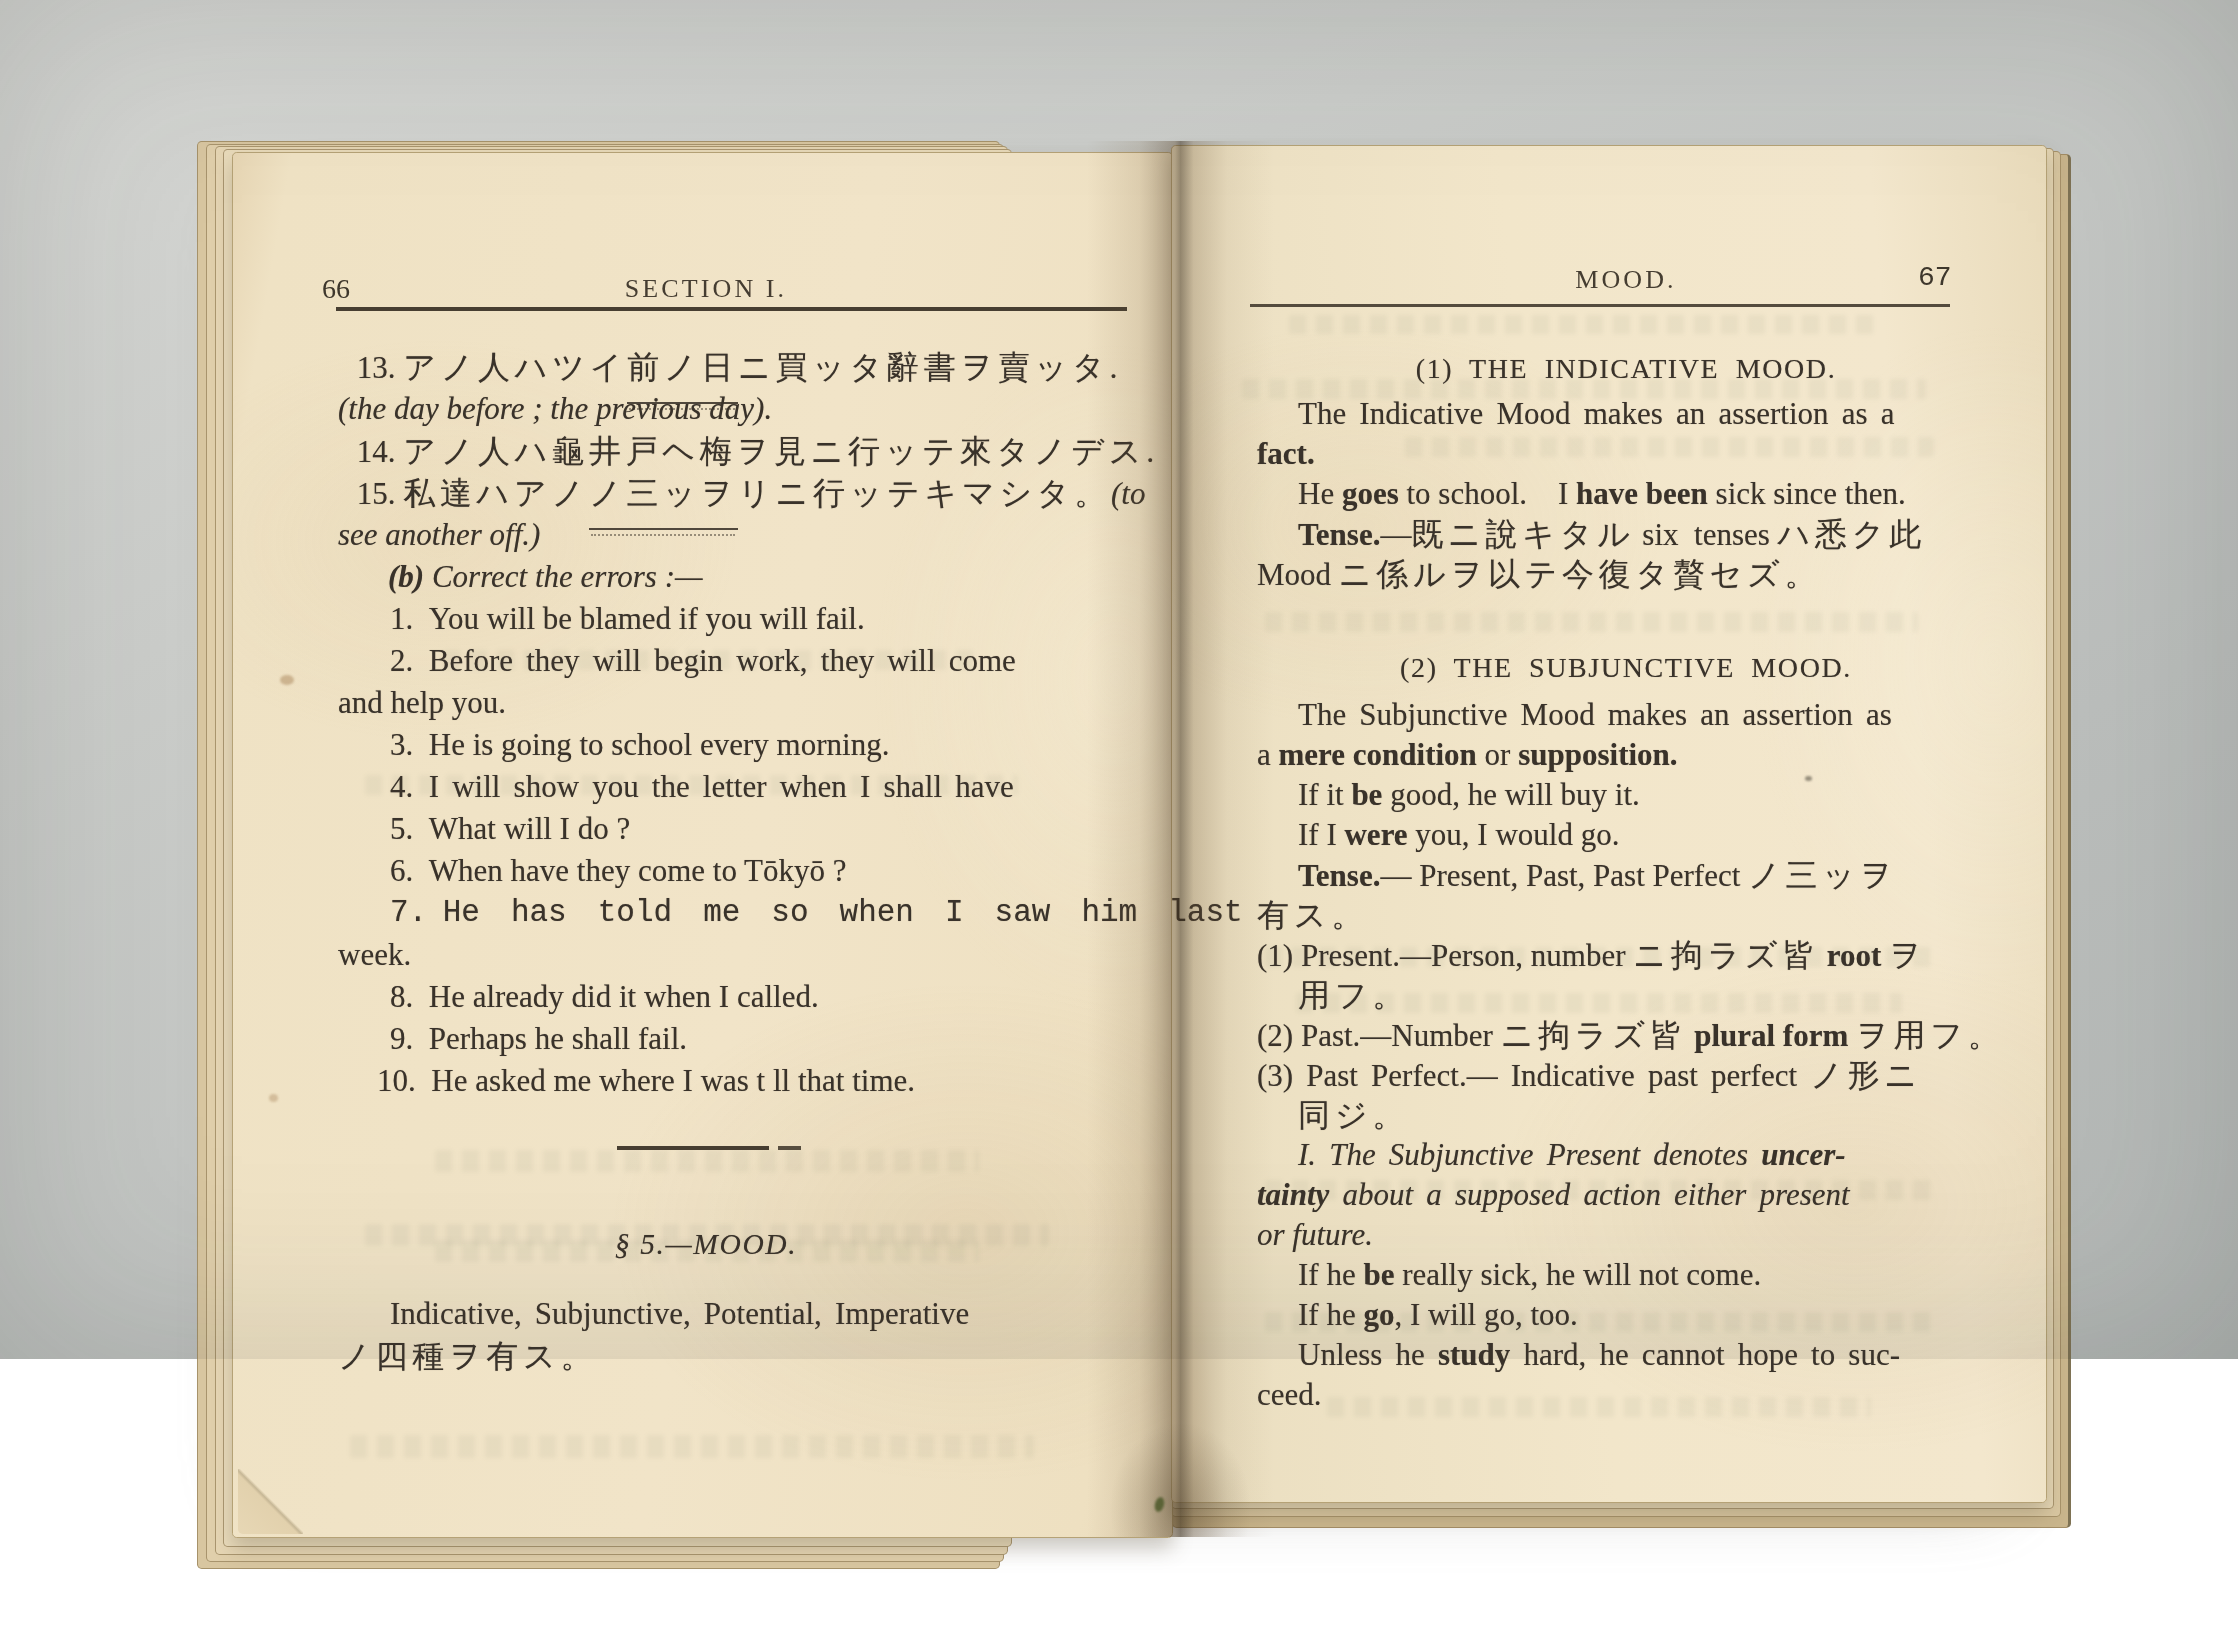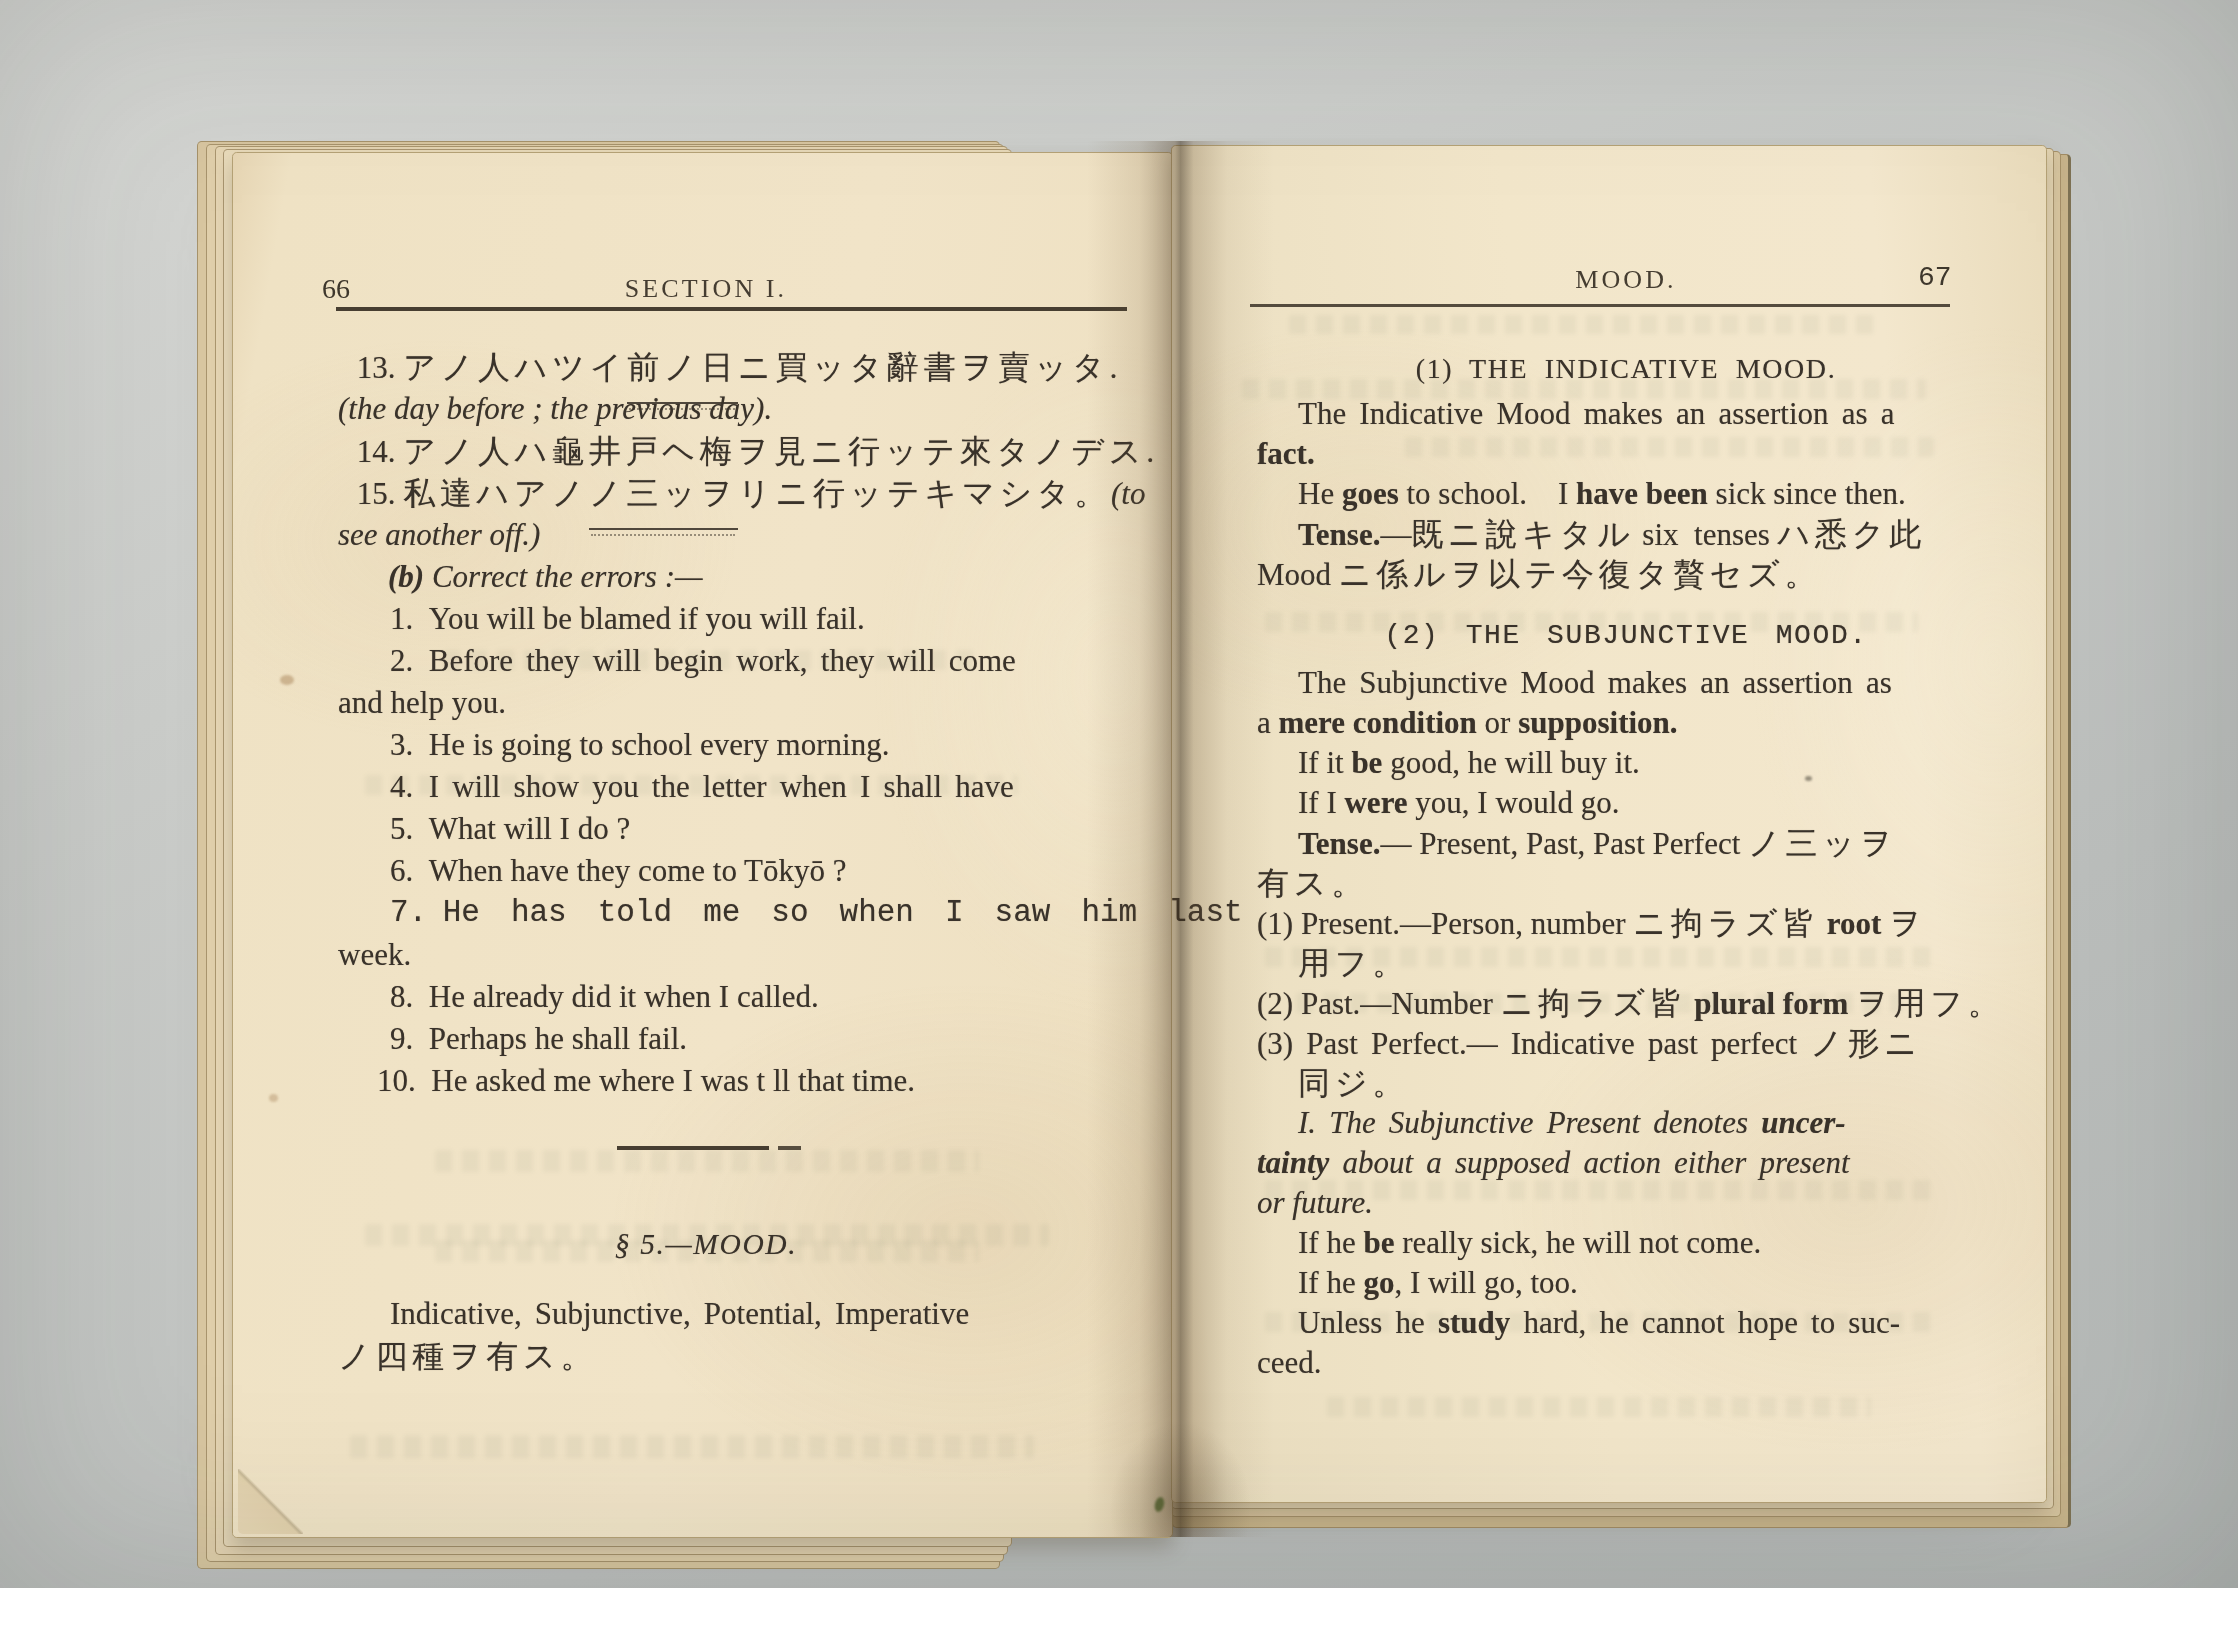--- a/index.html
+++ b/index.html
@@ -1,21 +1,21 @@
 <!DOCTYPE html>
 <html style="font-size:12.4px"><head>
 <meta charset="utf-8">
 <style>
   html,body{margin:0;padding:0;}
   body{
     width:2239px;height:1645px;overflow:hidden;
     font-family:"Liberation Serif","DejaVu Serif",serif;
   }
   #stage{
-    position:relative;width:2239px;height:1588px;
+    position:relative;width:2239px;height:1359px;
     background:linear-gradient(155deg,#d6d7d4 0%,#cbcdca 30%,#bcbfbd 70%,#b3b7b5 100%);
   }
   #stage::after{
     content:"";position:absolute;inset:0;pointer-events:none;
     box-shadow:inset 0 0 202px rgba(40,42,40,.18);
   }
   .book-shadow{
     position:absolute;left:257px;top:218px;width:1741px;height:1275px;
     background:#8e8e8a;filter:blur(36px);opacity:.6;border-radius:23px;
   }
@@ -155,21 +155,21 @@
     <span class="pageno" style="left:746px;top:115px;font-family:Liberation Mono, monospace;">67</span>
     <div class="rule" id="right-rule"></div>
 
     <div id="right-col" class="col">
         <div class="ln h1 ctr"><span>(1) THE INDICATIVE MOOD.</span></div>
         <div class="ln ind wide" style="margin-top: 3.1px;"><span>The Indicative Mood makes an assertion as a</span></div>
         <div class="ln flush"><span class="b">fact.</span></div>
         <div class="ln ind"><span>He </span><span class="b">goes</span><span> to school. I </span><span class="b">have been</span><span> sick since then.</span></div>
         <div class="ln ind"><span class="b">Tense.</span><span>—</span><span class="jp">既ニ說キタル</span><span> six  tenses </span><span class="jp">ハ悉ク此</span></div>
         <div class="ln flush"><span>Mood </span><span class="jp">ニ係ルヲ以テ今復タ贅セズ。</span></div>
-        <div class="ln h1 ctr" style="margin-top: 20px; font-family: Liberation Mono, monospace;"><span>(2) THE SUBJUNCTIVE MOOD.</span></div>
+        <div class="ln h1 ctr" style="margin-top: 52px;"><span>(2) THE SUBJUNCTIVE MOOD.</span></div>
         <div class="ln ind wide" style="margin-top: 4.7px;"><span>The Subjunctive Mood makes an assertion as</span></div>
         <div class="ln flush"><span>a </span><span class="b">mere condition</span><span> or </span><span class="b">supposition.</span></div>
         <div class="ln ind"><span>If it </span><span class="b">be</span><span> good, he will buy it.</span></div>
         <div class="ln ind"><span>If I </span><span class="b">were</span><span> you, I would go.</span></div>
         <div class="ln ind"><span class="b">Tense.</span><span>— Present, Past, Past Perfect </span><span class="jp">ノ三ッヲ</span></div>
         <div class="ln flush jp"><span>有ス。</span></div>
         <div class="ln flush"><span>(1) Present.—Person, number </span><span class="jp">ニ拘ラズ皆</span><span> </span><span class="b">root</span><span> </span><span class="jp">ヲ</span></div>
         <div class="ln ind jp"><span>用フ。</span></div>
         <div class="ln flush"><span>(2) Past.—Number </span><span class="jp">ニ拘ラズ皆</span><span> </span><span class="b">plural form</span><span> </span><span class="jp">ヲ用フ。</span></div>
         <div class="ln flush wide"><span>(3) Past Perfect.— Indicative past perfect </span><span class="jp">ノ形ニ</span></div>

